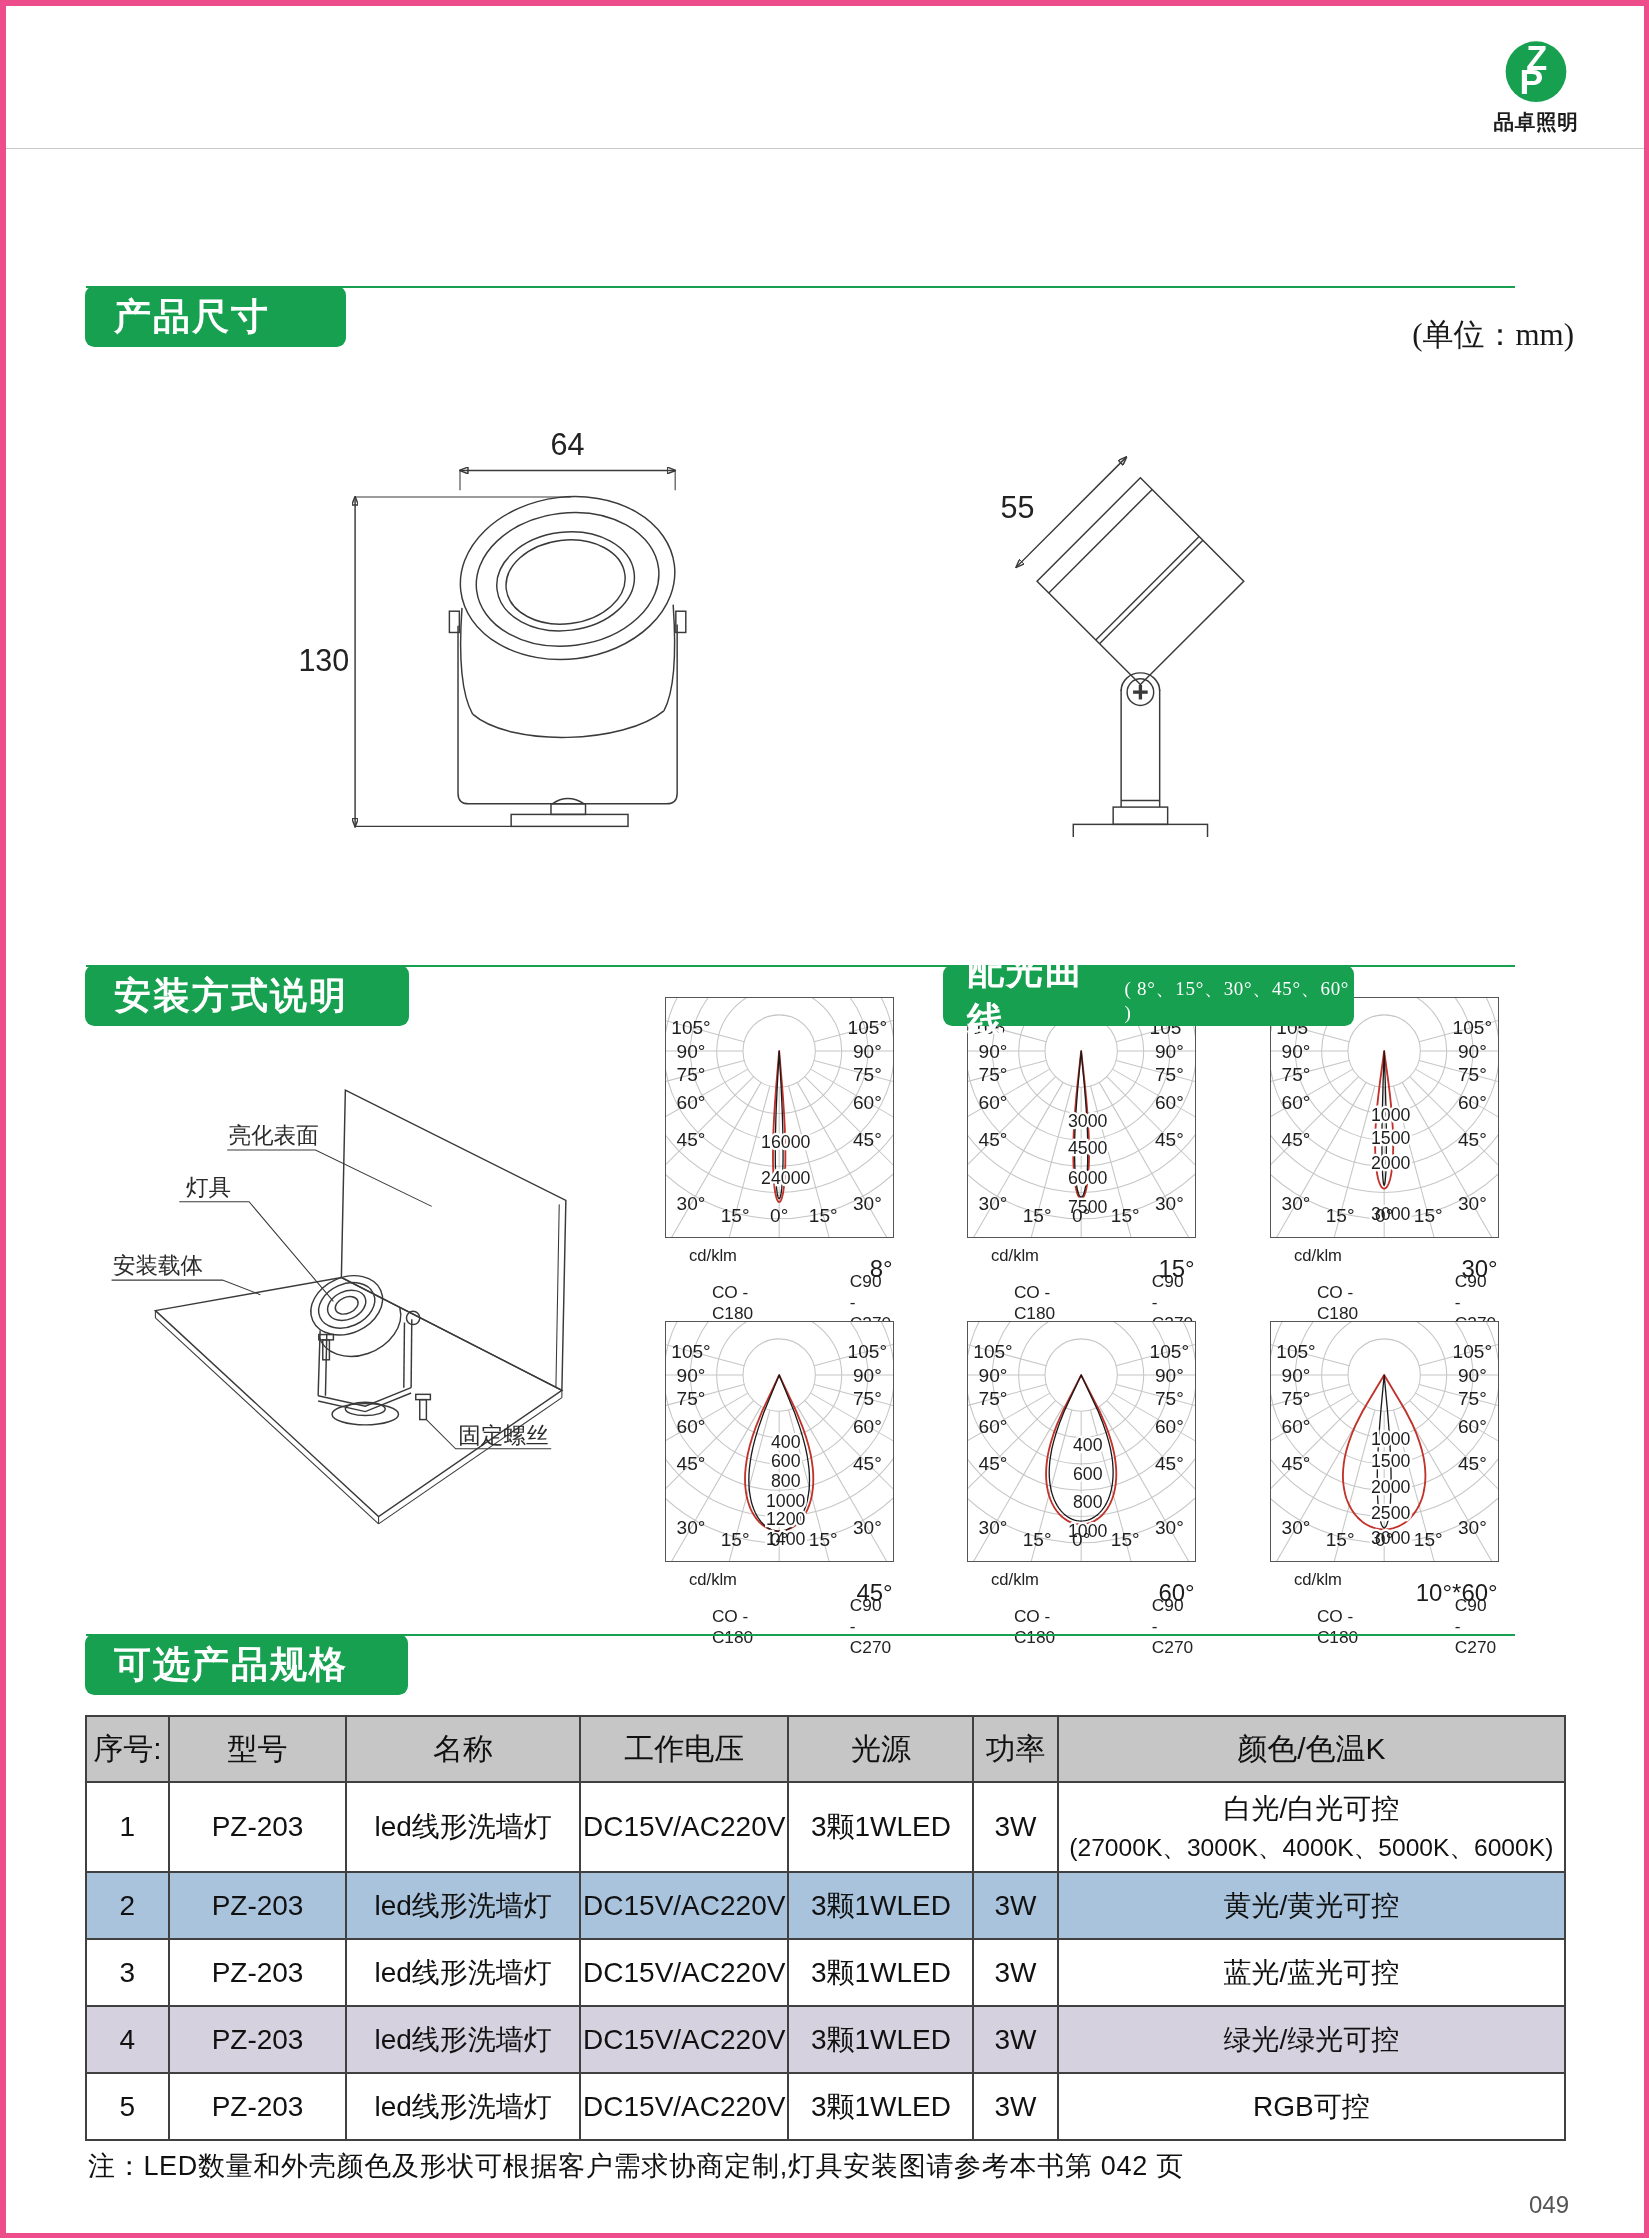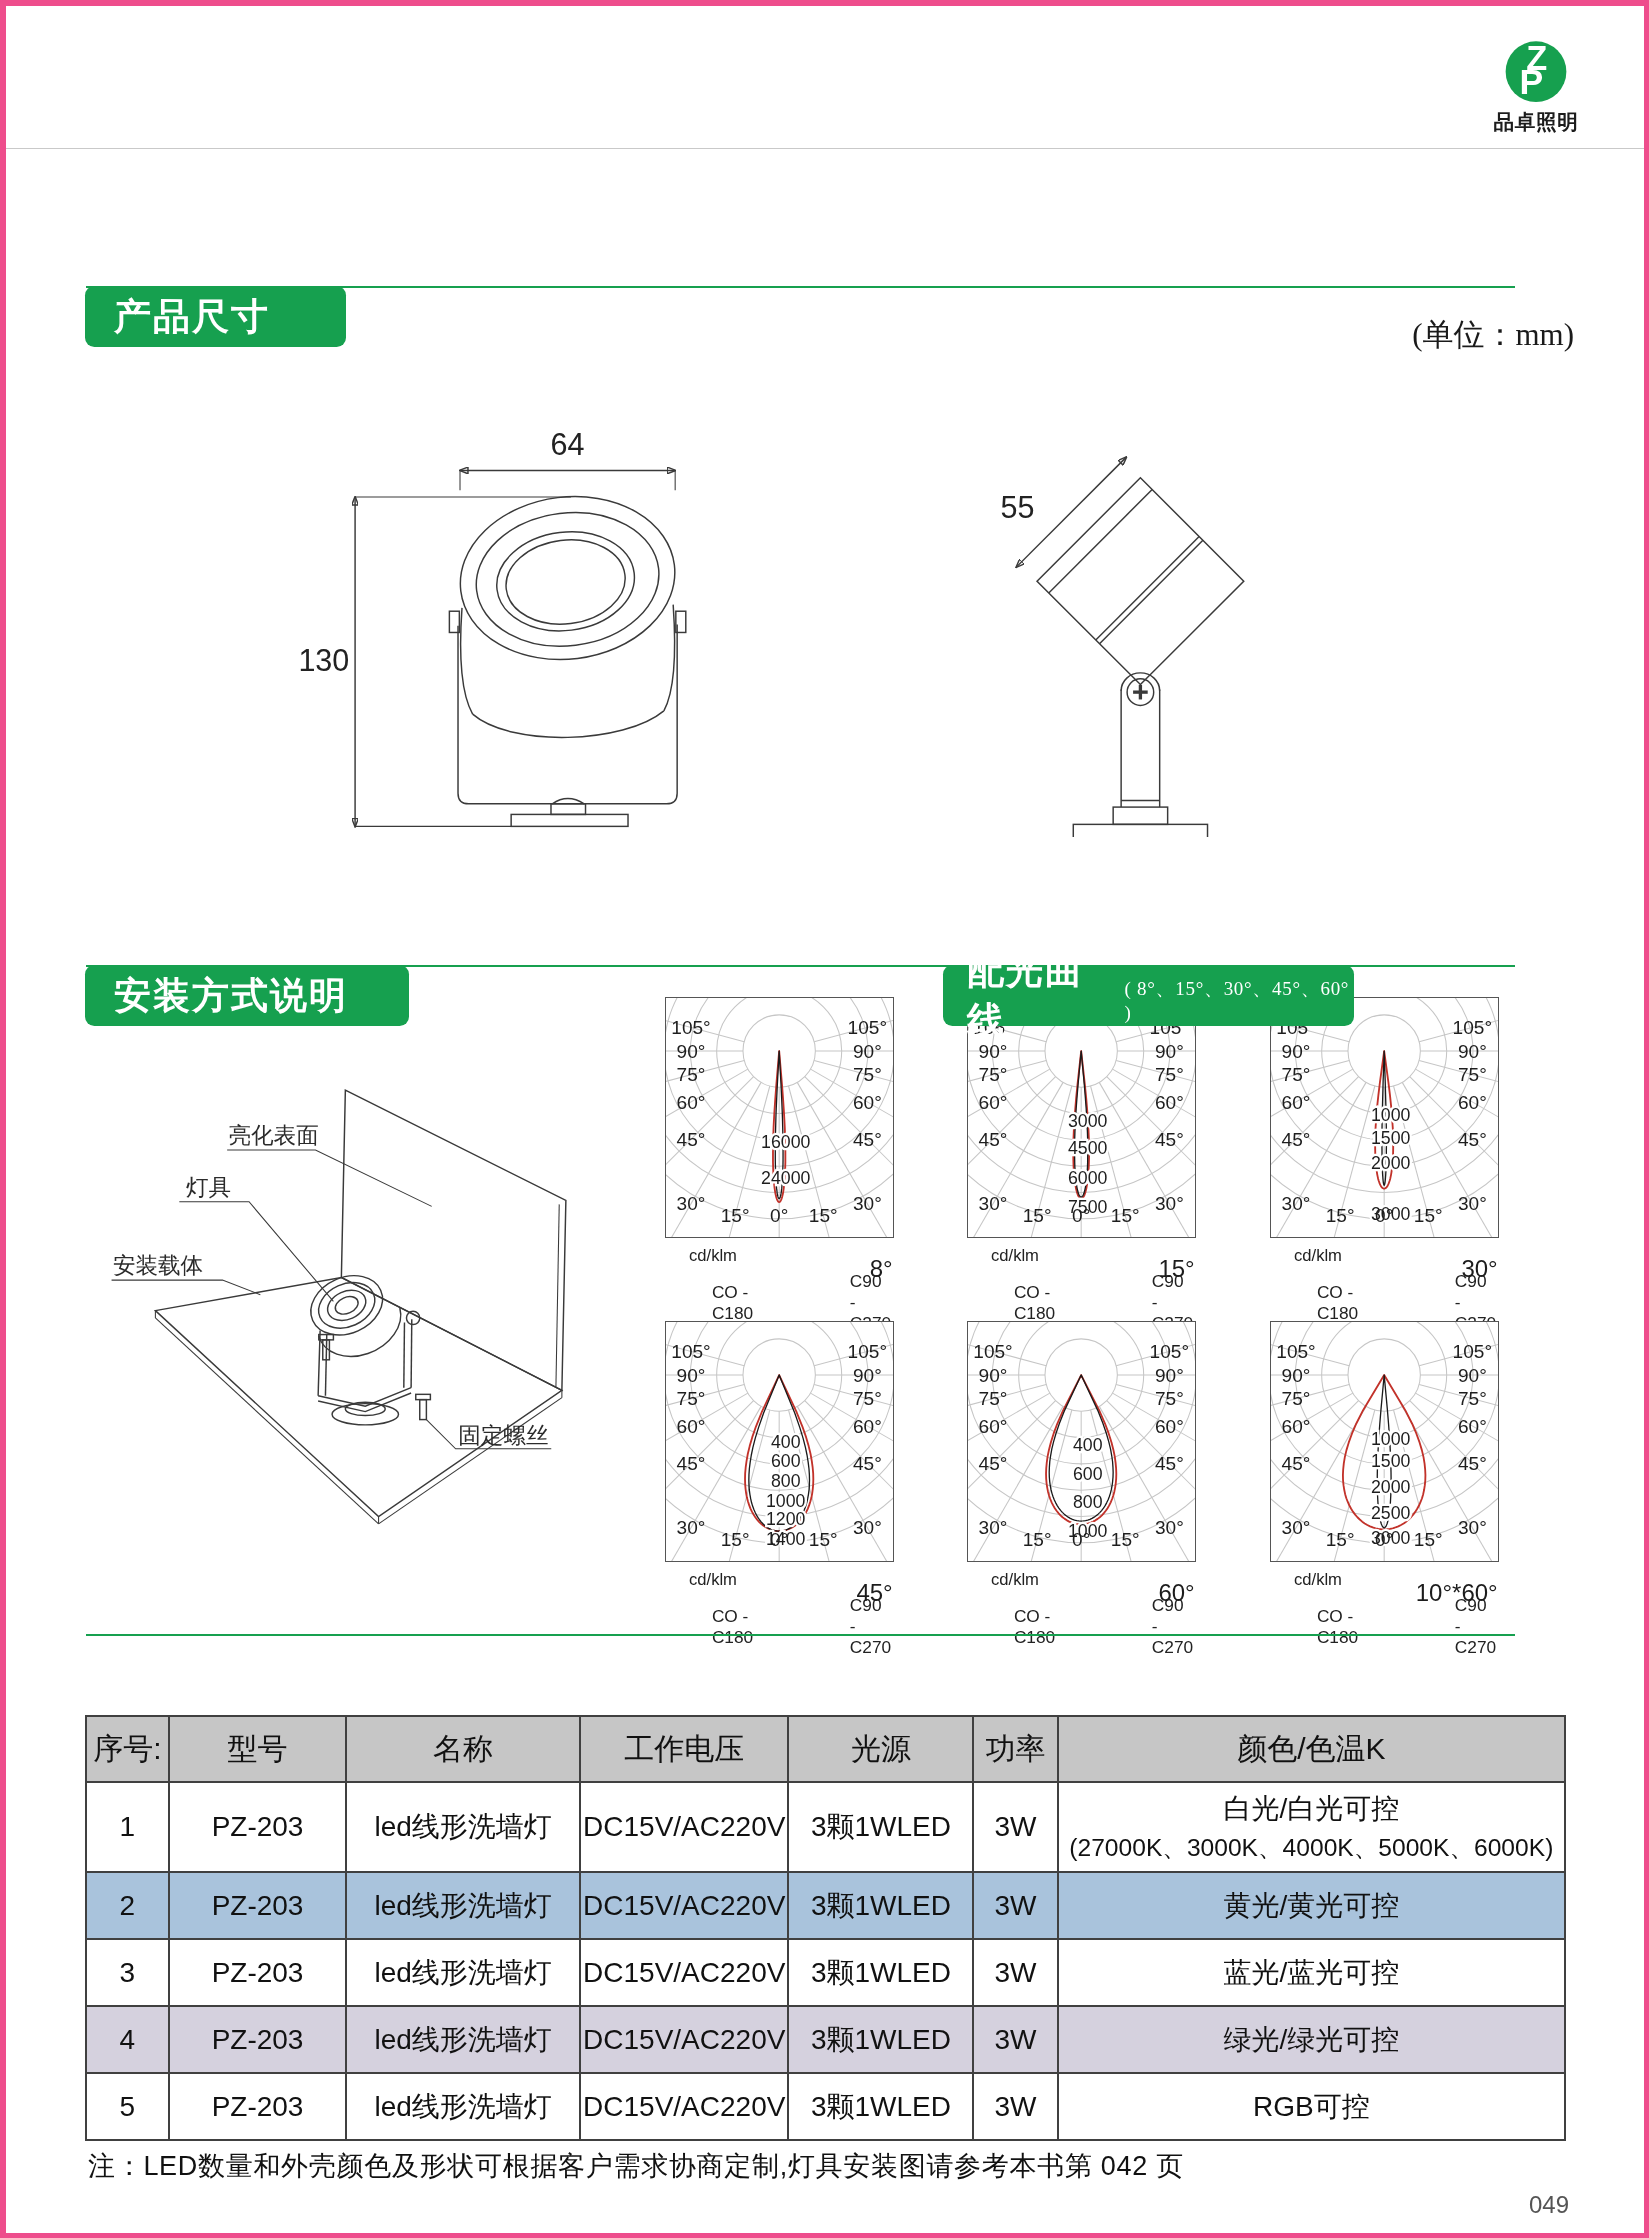--- a/index.html
+++ b/index.html
@@ -518,20 +518,23 @@
           <span class="dash" style="background: rgb(194, 50, 42);"></span>
           <span class="sname">CO - C180</span>
           <span class="dash" style="background: rgb(26, 26, 26);"></span>
           <span class="sname">C90 - C270</span>
         </div>
         <div class="beam">10°*60°</div>
       </div>
     </div>
 
   <div class="hairline-green" style="left:86px;top:1634px;width:1429px;"></div>
+  <div class="green-bar" style="left:85px;top:1634px;width:323px;height:61px;">
+    <span class="big">可选产品规格</span>
+  </div>
 
   <table class="spec-table">
     <colgroup>
         <col style="width: 5.6%;">
         <col style="width: 12%;">
         <col style="width: 15.8%;">
         <col style="width: 14.1%;">
         <col style="width: 12.5%;">
         <col style="width: 5.7%;">
         <col style="width: 34.3%;">

